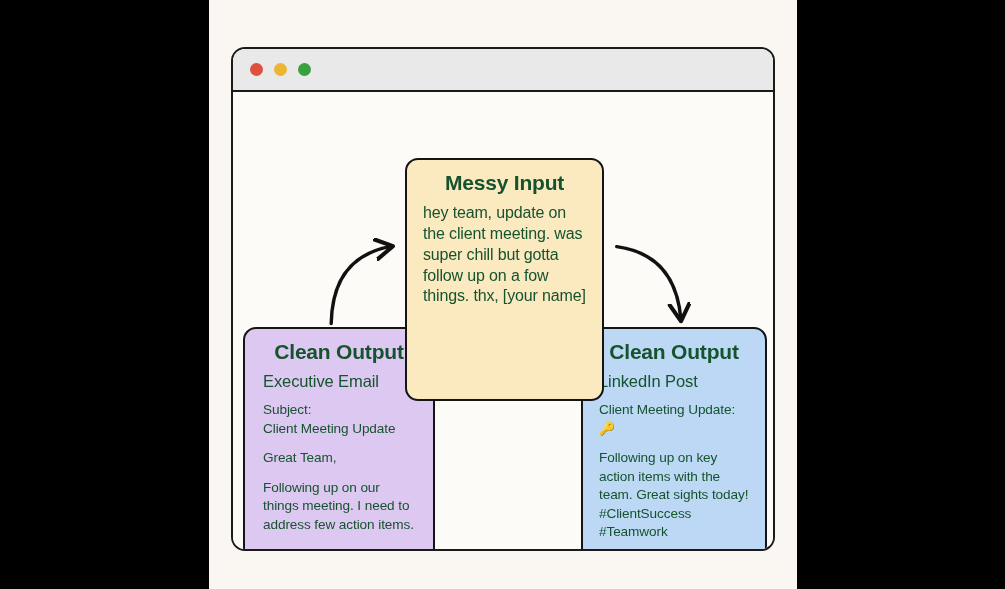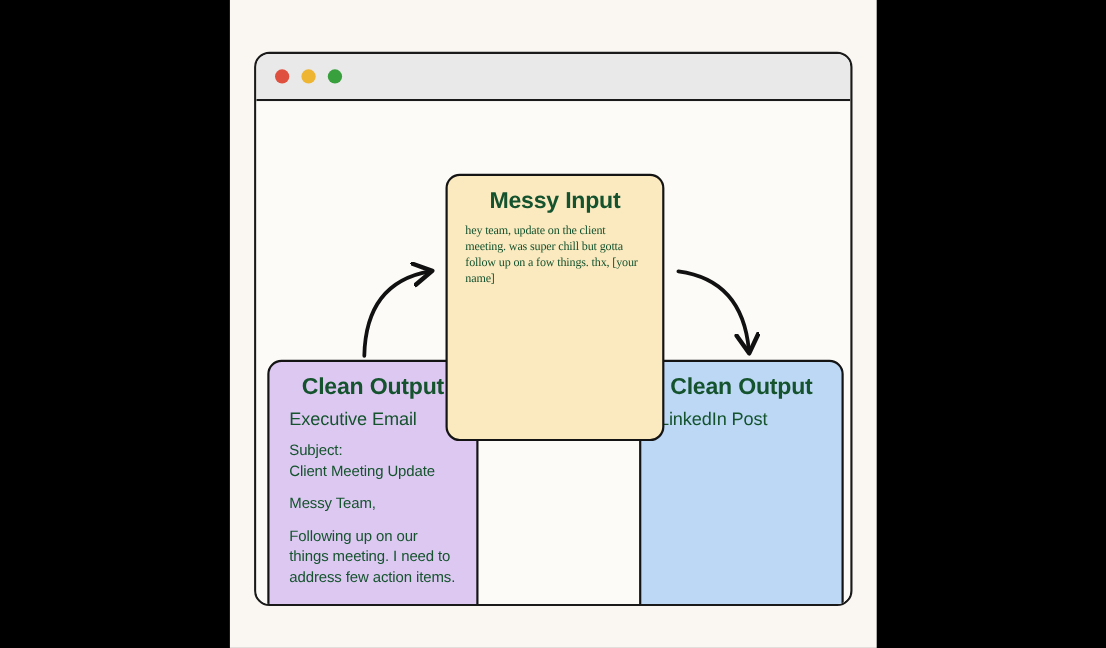--- a/index.html
+++ b/index.html
@@ -135,25 +135,24 @@
     margin: 0 0 8px 0;
   }
   .card-subtitle {
     font-size: 16.5px;
     font-weight: 400;
     text-align: left;
     margin: 0 0 10px 0;
     letter-spacing: -0.1px;
   }
   .card-body {
-    font-size: 11px;
+    font-size: 16px;
     line-height: 1.30;
     letter-spacing: -0.15px;
     white-space: pre-line;
-    font-family: Liberation Serif, serif;
   }
   .para {
     margin: 0 0 11px 0;
     font-size: 13.6px;
     line-height: 1.36;
     letter-spacing: -0.1px;
     white-space: pre-line;
   }
   .para:last-child { margin-bottom: 0; }
   .emoji { font-size: 13px; }
@@ -187,28 +186,32 @@
           <path d="M 98,232 C 99,182 124,161 157,155" fill="none" stroke="#111111" stroke-width="3.4" stroke-linecap="round" marker-end="url(#ah-r)"></path>
           <path d="M 383,155 C 420,160 443,182 447,227" fill="none" stroke="#111111" stroke-width="3.4" stroke-linecap="round" marker-end="url(#ah-d)"></path>
         </svg>
 
         <div class="card" id="card-left">
           <div class="card-title">Clean Output</div>
           <div class="card-subtitle">Executive Email</div>
           <div>
             <p class="para">Subject:
 Client Meeting Update</p>
-            <p class="para">Messy Team,</p>
+            <p class="para">Great Team,</p>
             <p class="para">Following up on our things meeting. I need to address  few action items.</p>
           </div>
         </div>
 
         <div class="card" id="card-right">
           <div class="card-title">Clean Output</div>
           <div class="card-subtitle">LinkedIn Post</div>
+          <div>
+            <p class="para"><span>Client Meeting Update: </span><span class="emoji">🔑</span></p>
+            <p class="para">Following up on key action items with the team. Great sights today! #ClientSuccess #Teamwork</p>
+          </div>
         </div>
 
         <div class="card" id="card-input">
           <div class="card-title">Messy Input</div>
           <div class="card-body">hey team, update on the client meeting. was super chill but gotta follow up on a fow things. thx, [your name]</div>
         </div>
 
       </div>
     </div>
   </div>

